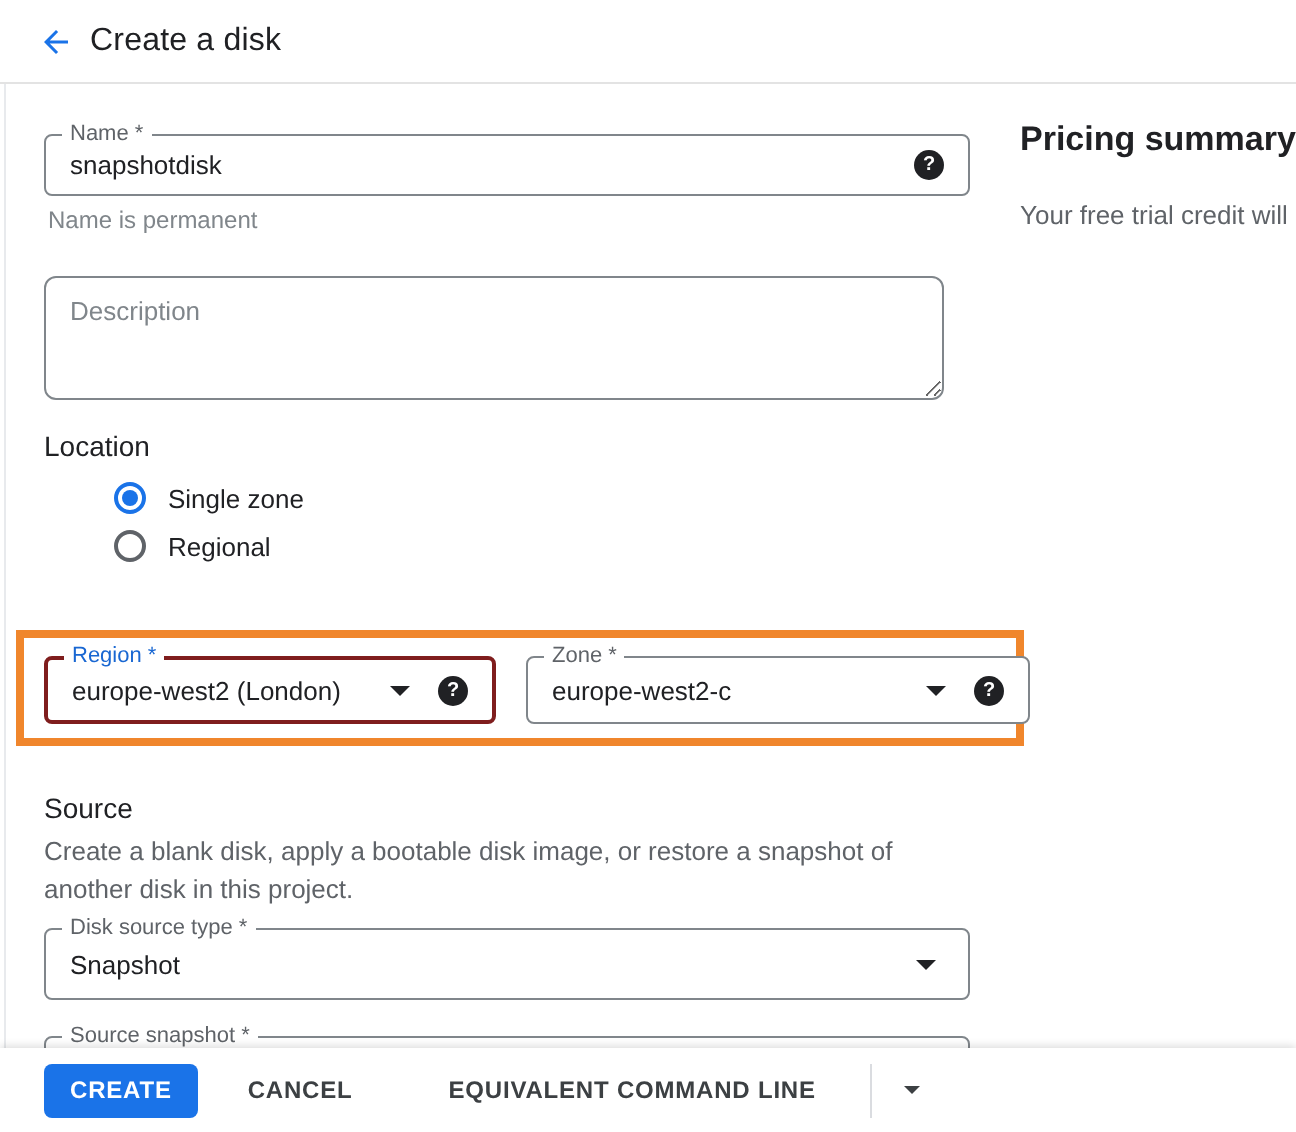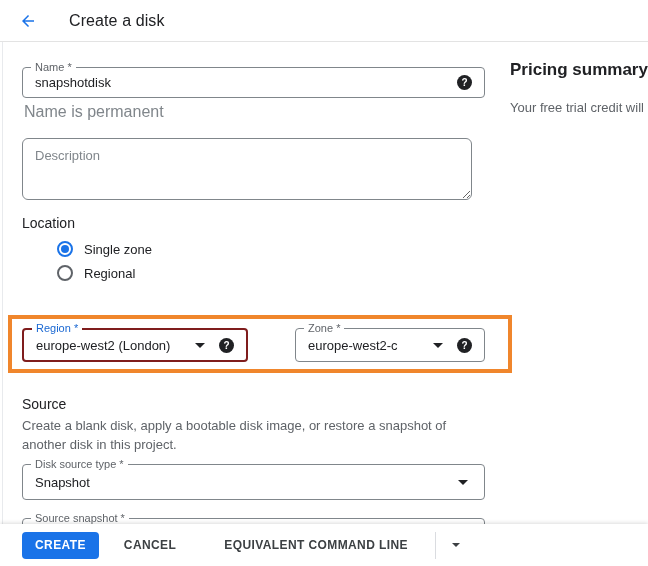--- a/index.html
+++ b/index.html
@@ -8,42 +8,42 @@
     position: relative; width: 648px; height: 566px;
     background: #fff; overflow: hidden; font-family: "Liberation Sans", sans-serif;
   }
   
   .header {
     position: absolute; top: 0; left: 0; right: 0; height: 42px;
     display: flex; align-items: center; border-bottom: 1px solid #e3e3e3; background: #fff;
   }
   .back-btn { margin-left: 14px; width: 28px; height: 28px; display: flex; align-items: center; justify-content: center; cursor: pointer; background: none; border: none; }
   .back-btn svg { width: 18px; height: 18px; fill: #1a73e8; }
-  .page-title { margin-left: 27px; font-size: 16px; color: #202124; letter-spacing: .1px; }
+  .page-title { margin-left: 3px; font-size: 16px; color: #202124; letter-spacing: .1px; }
   .left-edge { position: absolute; left: 2px; top: 42px; width: 1px; height: 482px; background: #e8eaed; }
 
   
   .mfield {
     position: absolute; background: #fff; border: 1px solid #80868b; border-radius: 4px;
     display: flex; align-items: center; padding: 0 12px;
   }
   .mlabel {
     position: absolute; top: -7px; left: 8px; background: #fff; padding: 0 4px;
     font-size: 11px; color: #5f6368; white-space: nowrap; line-height: 13px;
   }
   .mvalue { flex: 1; font-size: 13px; color: #202124; border: none; outline: none; background: transparent; font-family: "Liberation Sans", sans-serif; min-width: 0; }
   .help-dot {
     width: 15px; height: 15px; border-radius: 50%; background: #202124; color: #fff;
     font-size: 10px; font-weight: bold; display: flex; align-items: center; justify-content: center;
     flex: none; cursor: pointer;
   }
   .caret { width: 0; height: 0; border-left: 5px solid transparent; border-right: 5px solid transparent; border-top: 5px solid #202124; flex: none; cursor: pointer; }
 
   .name-field { left: 22px; top: 67px; width: 463px; height: 31px; }
-  .hint { position: absolute; left: 24px; top: 103px; font-size: 16px; color: #80868b; }
+  .hint { position: absolute; left: 24px; top: 103px; font-size: 12px; color: #80868b; }
 
   .desc-area {
     position: absolute; left: 22px; top: 138px; width: 450px; height: 62px;
     border: 1px solid #80868b; border-radius: 6px; padding: 9px 12px;
     font-size: 13px; color: #202124; font-family: "Liberation Sans", sans-serif;
     resize: both; outline: none;
   }
   .desc-area::placeholder { color: #80868b; }
 
   .section-h { position: absolute; font-size: 14px; font-weight: 500; color: #202124; }
@@ -56,21 +56,21 @@
   .radio.sel::after { content: ""; position: absolute; left: 2px; top: 2px; width: 8px; height: 8px; border-radius: 50%; background: #1a73e8; }
   .radio-label { font-size: 13px; color: #202124; }
   .radio-desc { position: absolute; left: 43px; top: 283px; width: 452px; font-size: 13px; line-height: 1.45; color: #5f6368; }
   .link { color: #1a73e8; text-decoration: underline; cursor: pointer; }
 
   .highlight-box { position: absolute; left: 8px; top: 315px; width: 504px; height: 58px; border: 4px solid #F0862C; pointer-events: none; }
 
   .region-field { left: 22px; top: 328px; width: 226px; height: 34px; border: 2px solid #7f1d1d; }
   .region-field .mlabel { color: #1967d2; top: -8px; }
   .region-field .caret { margin: 0 14px 0 6px; }
-  .zone-field { left: 263px; top: 328px; width: 190px; height: 34px; margin-left: 32px; }
+  .zone-field { left: 263px; top: 328px; width: 252px; height: 34px; }
   .zone-field .caret { margin: 0 14px 0 6px; }
 
   .src-desc { position: absolute; left: 22px; top: 417px; width: 458px; font-size: 13px; line-height: 1.45; color: #5f6368; }
 
   .dst-field { left: 22px; top: 464px; width: 463px; height: 36px; }
   .dst-field .caret { margin-right: 4px; }
 
   .partial-clip { position: absolute; left: 22px; top: 511px; width: 463px; height: 13px; overflow: hidden; }
   .partial-field { position: absolute; top: 7px; left: 0; width: 100%; height: 36px; border: 1px solid #80868b; border-radius: 4px; background: #fff; }
 

